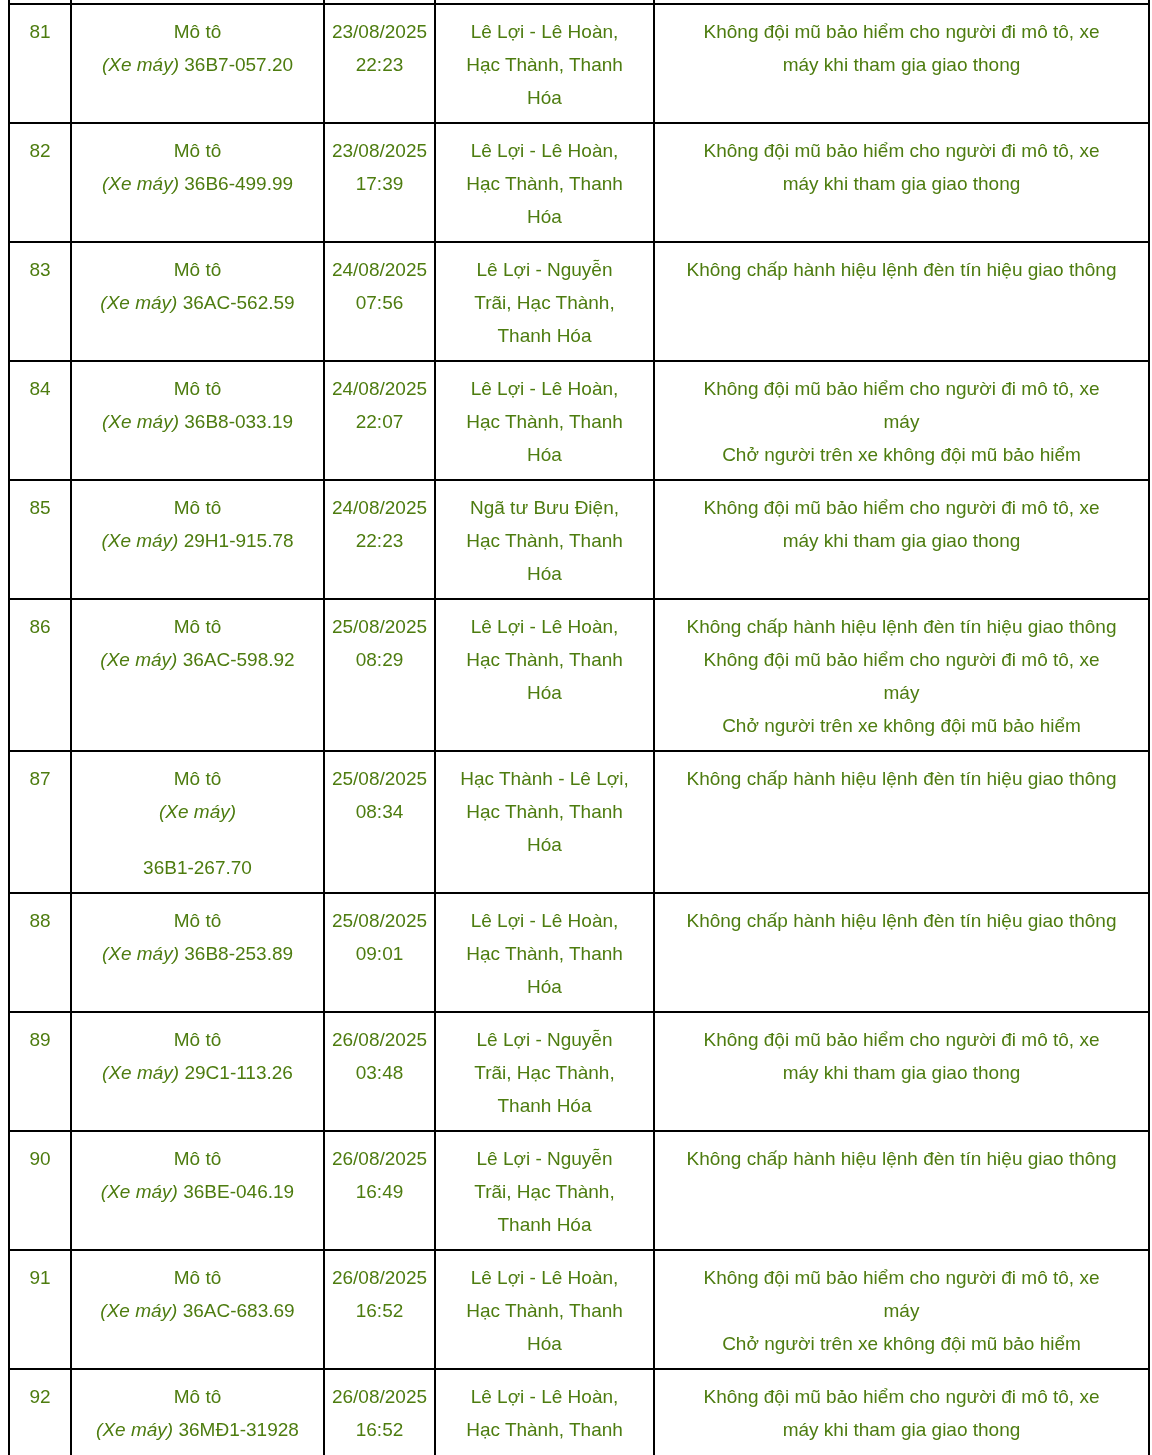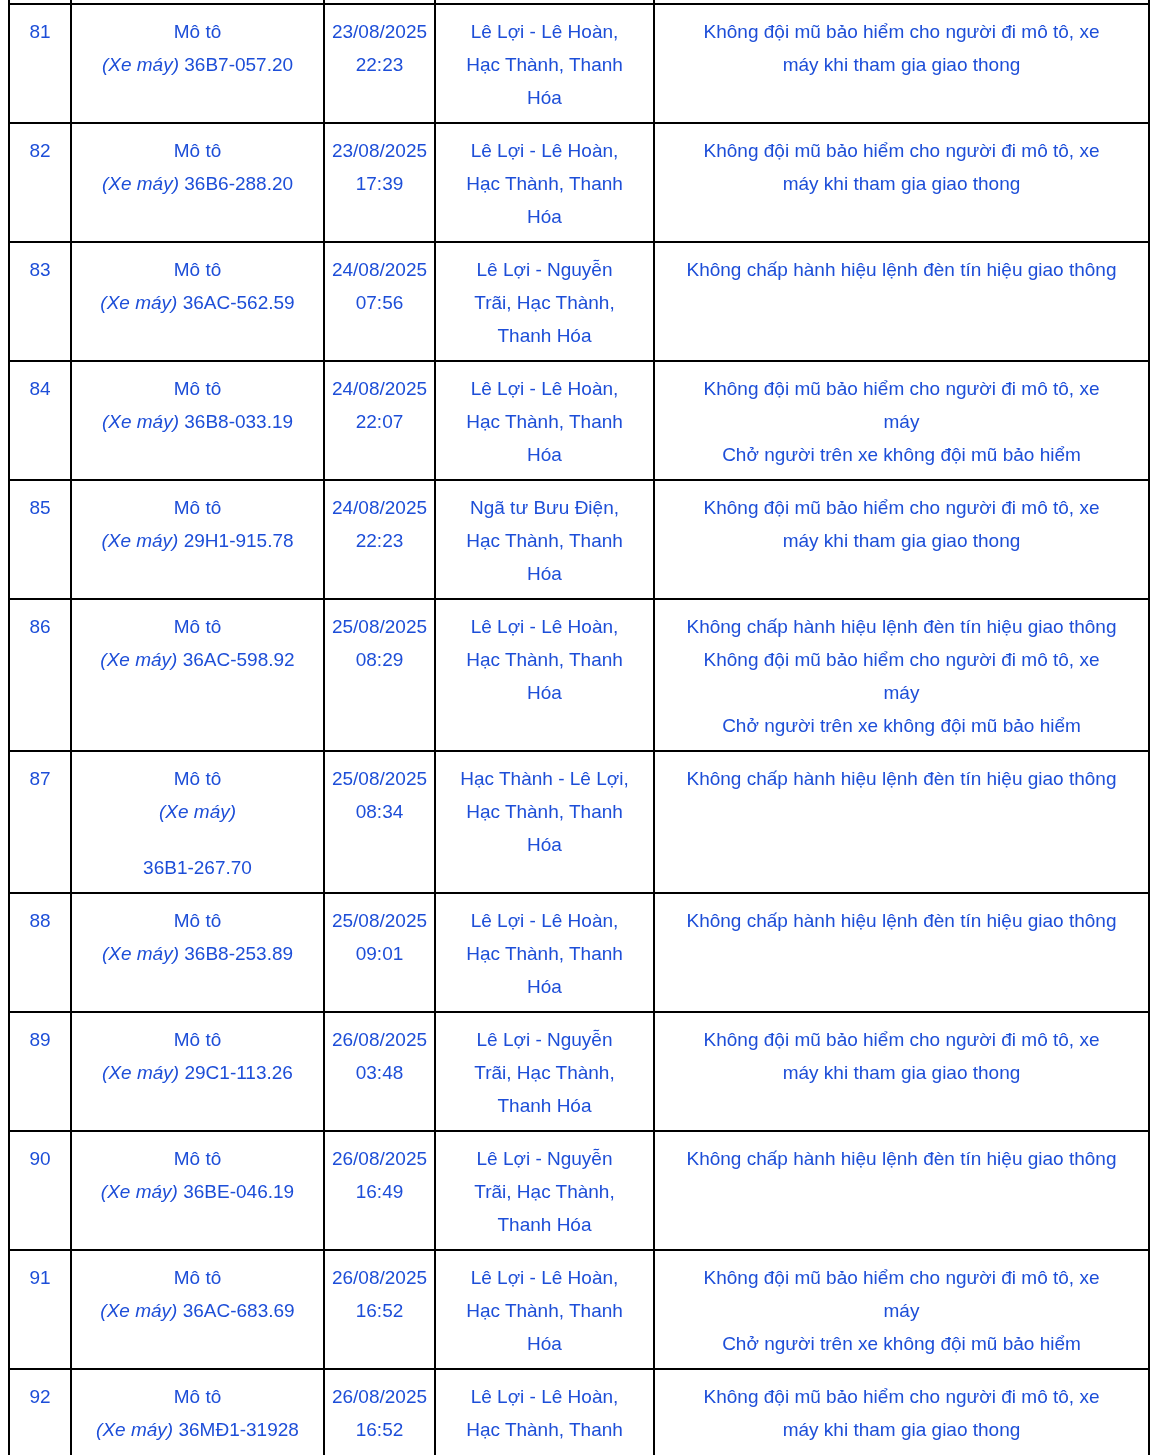--- a/index.html
+++ b/index.html
@@ -7,21 +7,21 @@
     padding: 0;
     background: #ffffff;
   }
   .viewport {
     position: relative;
     width: 1152px;
     height: 1455px;
     overflow: hidden;
     background: #ffffff;
     font-family: "Liberation Sans", "DejaVu Sans", sans-serif;
-    color: #1d4ed8;
+    color: #4d7c0f;
   }
   table.violations {
     border-collapse: collapse;
     table-layout: fixed;
     width: 1140px;
     margin-left: 8px;
     margin-top: -3px;
   }
   table.violations td {
     border: 2px solid #000000;
@@ -83,21 +83,21 @@
 Hạc Thành, Thanh
 Hóa</td>
       <td class="c-vio">Không đội mũ bảo hiểm cho người đi mô tô, xe
 máy khi tham gia giao thong</td>
     </tr>
 
     <tr class="data-row">
       <td class="c-stt">82</td>
       <td class="c-veh">
         <div>Mô tô</div>
-        <div><span class="veh-sub">(Xe máy)</span> <span>36B6-288.20</span></div>
+        <div><span class="veh-sub">(Xe máy)</span> <span>36B6-499.99</span></div>
       </td>
       <td class="c-dt">
         <div>23/08/2025</div>
         <div>17:39</div>
       </td>
       <td class="c-loc">Lê Lợi - Lê Hoàn,
 Hạc Thành, Thanh
 Hóa</td>
       <td class="c-vio">Không đội mũ bảo hiểm cho người đi mô tô, xe
 máy khi tham gia giao thong</td>

